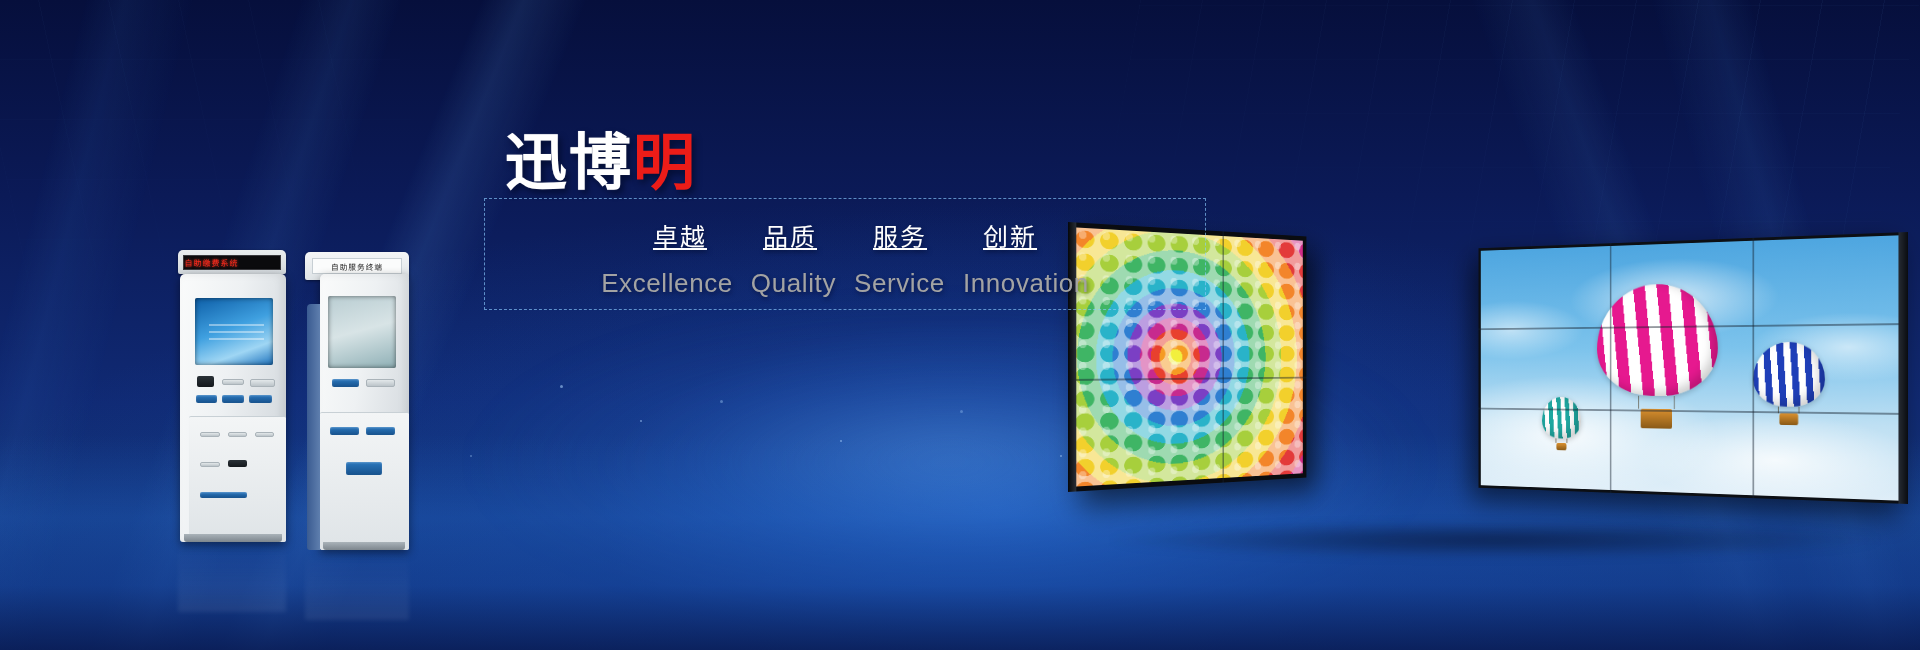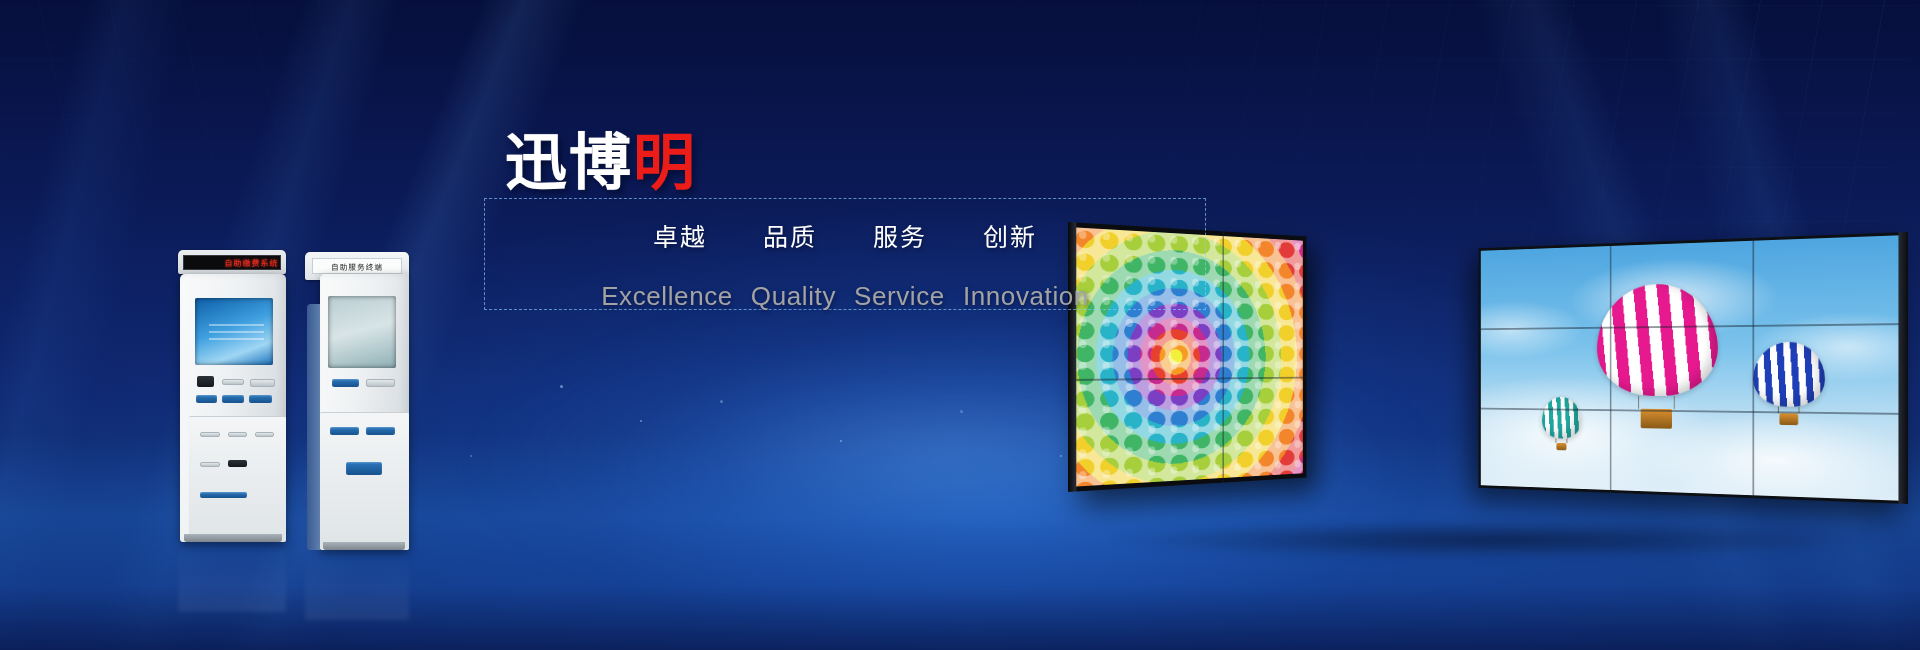--- a/index.html
+++ b/index.html
@@ -91,21 +91,21 @@
     align-items:center;justify-content:center;
     padding-top:4px;
   }
   .slogan-cn{
     display:flex;color:#ffffff;
     font-family:"DejaVu Sans","Liberation Sans",sans-serif;
     font-size:25px;font-weight:400;letter-spacing:2px;
     text-shadow:1px 2px 4px rgba(2,10,40,.6);
     margin-bottom:12px;
   }
-  .slogan-cn span{margin:16px 28px;}
+  .slogan-cn span{margin:3px 28px;text-decoration:underline;}
   .slogan-en{
     display:flex;color:#a3a3a3;
     font-size:26px;font-weight:300;letter-spacing:.6px;
     text-shadow:1px 2px 4px rgba(2,10,40,.55);
   }
   .slogan-en span{margin:0 9px;}
 
   
   .kiosks{position:absolute;left:0;bottom:0;width:470px;height:560px;z-index:5;}
   .kiosk{position:absolute;bottom:0;}
@@ -133,21 +133,21 @@
   }
   .k-header-led{
     position:absolute;left:0;right:0;top:0;height:24px;
     background:linear-gradient(180deg,#e9edef,#d3d9dd);
     border-radius:5px 5px 2px 2px;
     display:flex;align-items:center;justify-content:center;
     box-shadow:0 1px 3px rgba(0,0,0,.45);
   }
   .k-led-plate{
     width:90%;height:15px;background:#0b0b0d;border:1px solid #3a3a3e;
-    display:flex;align-items:center;justify-content:center;padding-left:39px;
+    display:flex;align-items:center;justify-content:flex-start;
   }
   .k-led-text{
     font-family:"DejaVu Sans","Liberation Sans",sans-serif;
     font-size:8px;color:#ff2a1c;letter-spacing:1px;white-space:nowrap;
     text-shadow:0 0 3px rgba(255,60,40,.9);
   }
 
   .k-body{
     position:absolute;left:6%;right:0;top:26px;bottom:0;
     background:linear-gradient(100deg,#fafbfb 0%,#eef1f3 42%,#d9dee2 78%,#c2c9cf 100%);

